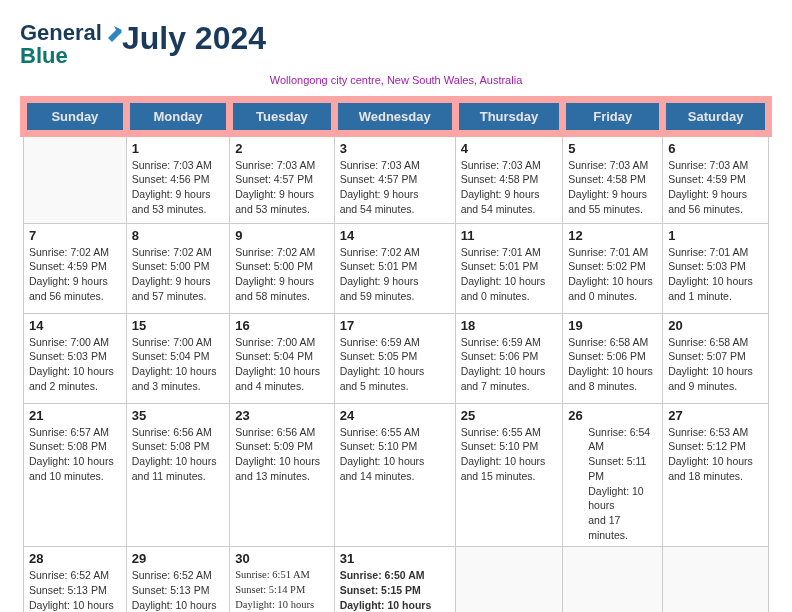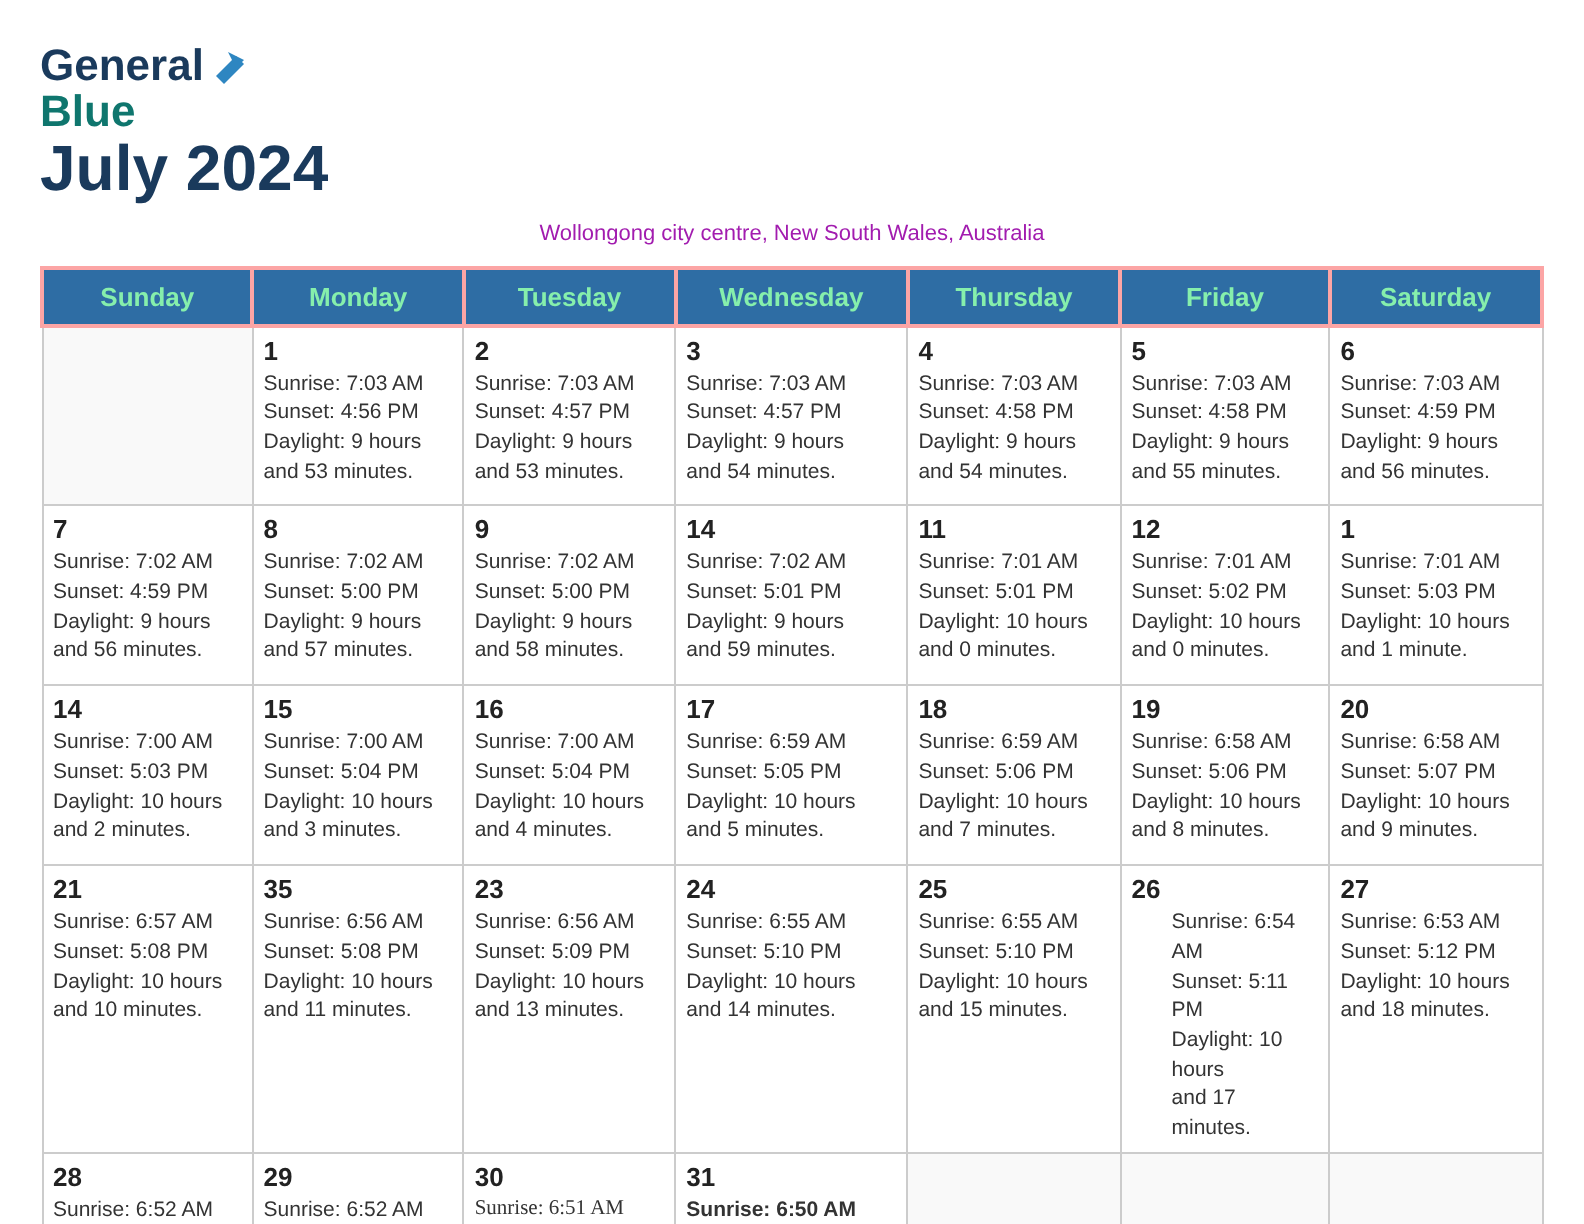--- a/index.html
+++ b/index.html
@@ -8,21 +8,20 @@
       background: #fff;
       width: 792px;
       min-height: 612px;
       padding: 20px;
     }
     .header-section {
       display: flex;
       justify-content: flex-start;
       align-items: flex-start;
       margin-bottom: 8px;
-      flex-direction: column;
     }
     .logo {
       display: flex;
       flex-direction: column;
       align-items: flex-start;
     }
     .month-title {
       font-size: 32px;
       font-weight: bold;
       color: #1a3a5c;
@@ -35,26 +34,26 @@
       margin-bottom: 10px;
       font-weight: 500;
     }
     .calendar {
       width: 100%;
       border-collapse: collapse;
       font-size: 11px;
     }
     .calendar th {
       background-color: #2e6da4;
-      color: #86efac;
+      color: #e5e5e5;
       text-align: center;
       padding: 6px 21px;
       font-size: 13px;
       font-weight: bold;
-      border: 2px solid #fca5a5;
+      border: 7px solid #fca5a5;
     }
     .calendar td {
       border: 1px solid #ccc;
       vertical-align: top;
       padding: 4px 5px;
       width: 14.28%;
       min-height: 80px;
       background: #fff;
     }
     .calendar td.empty {

